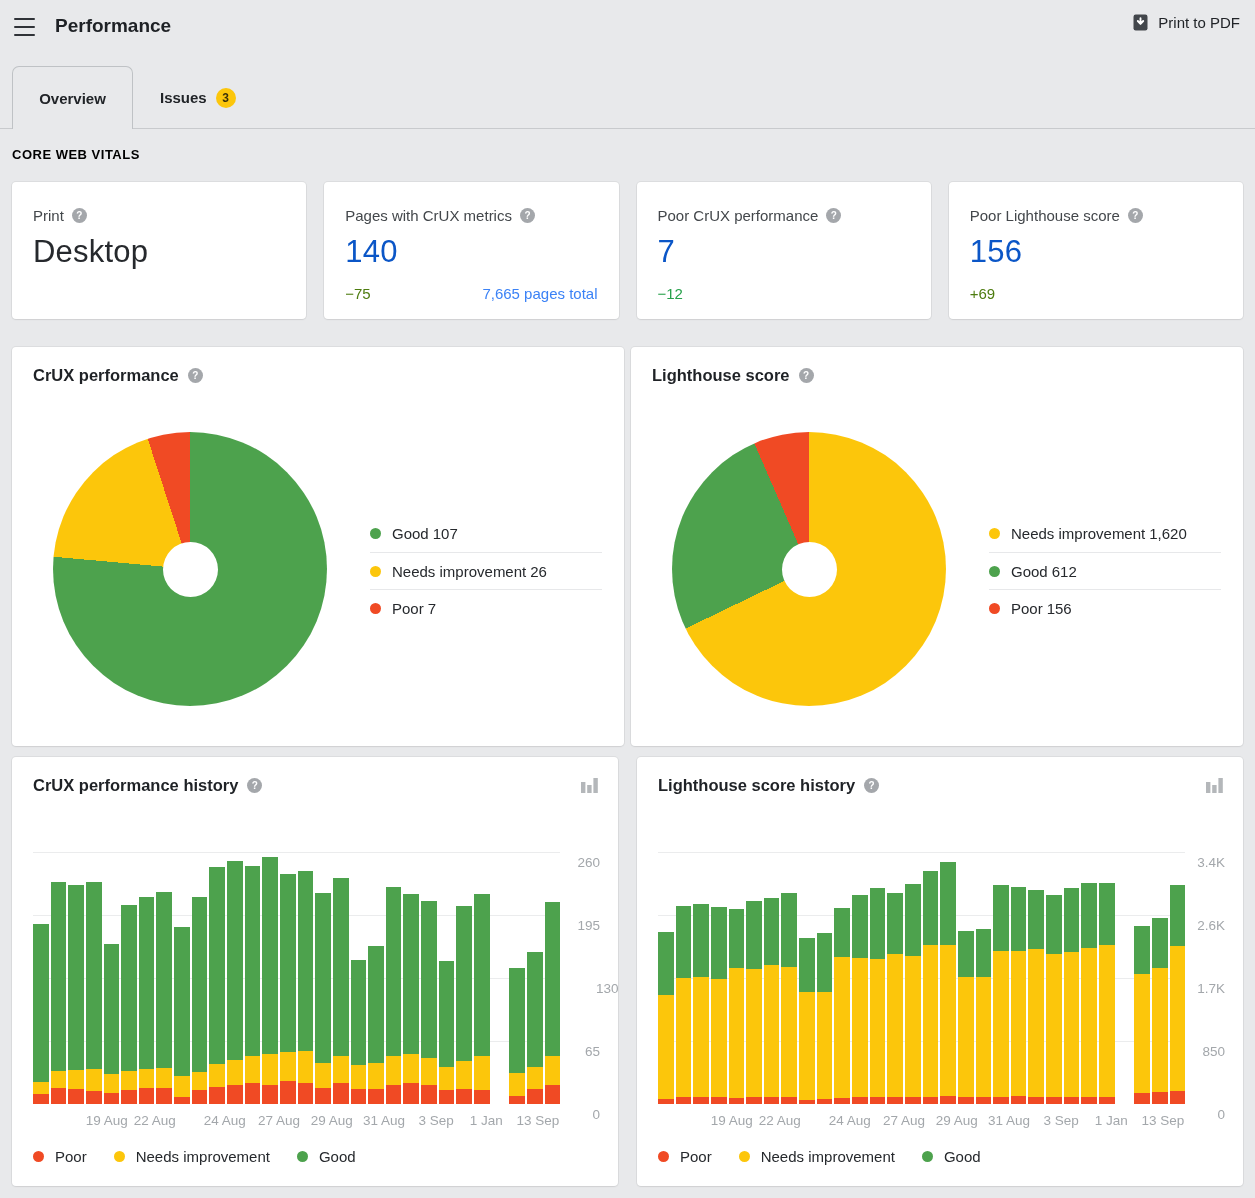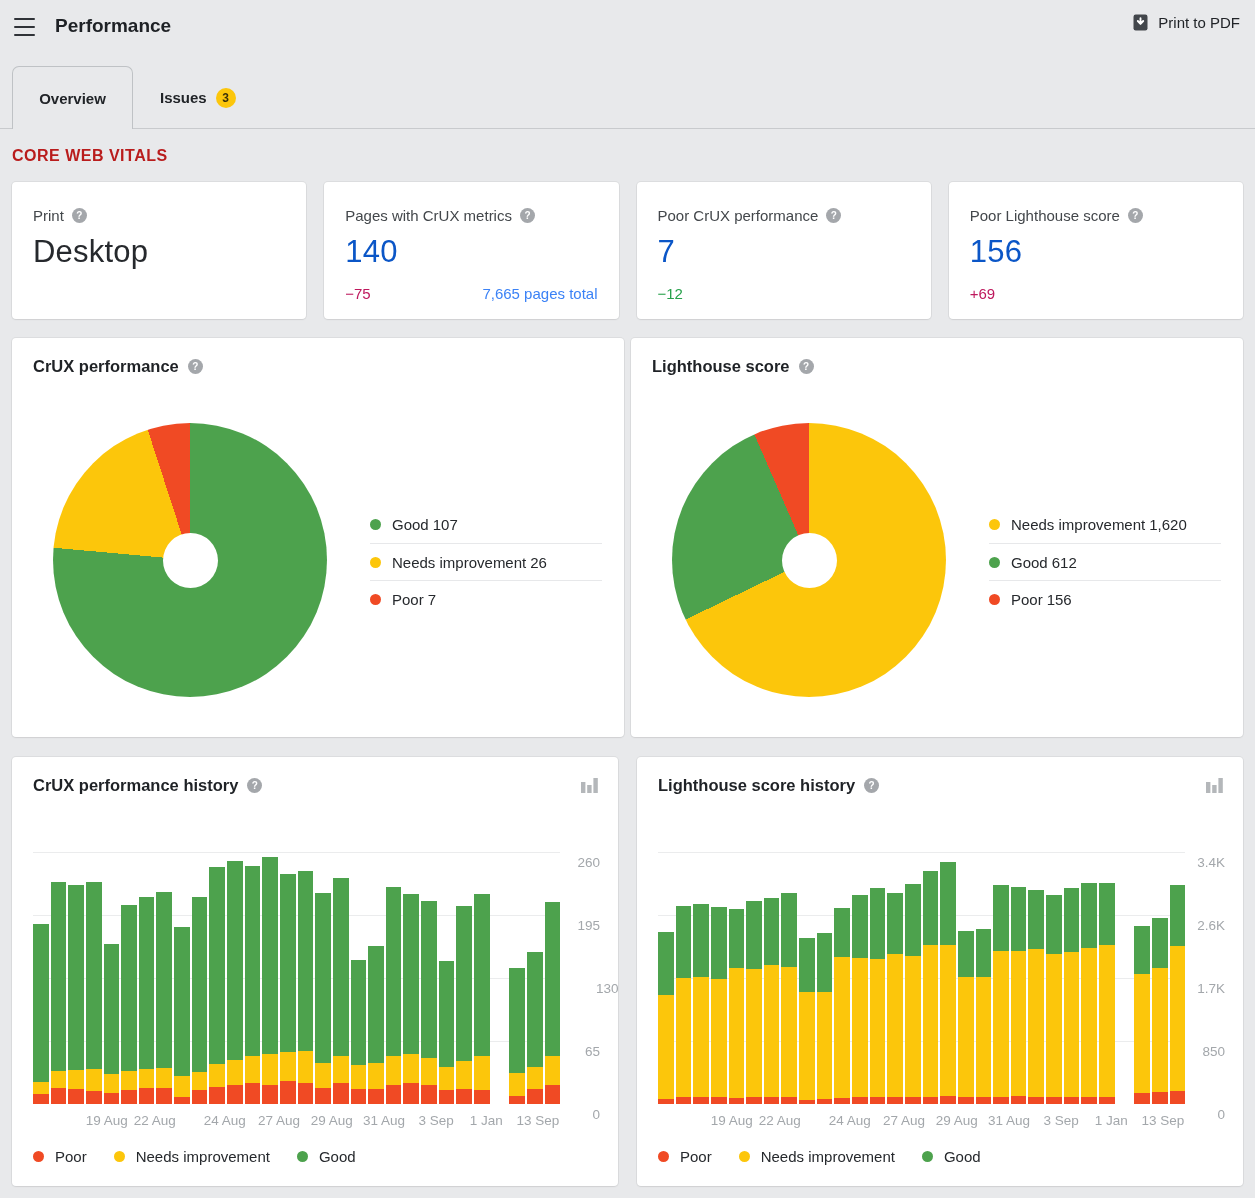--- a/index.html
+++ b/index.html
@@ -15,40 +15,40 @@
   .print-btn { position:absolute; right:15px; top:14px; display:flex; align-items:center; gap:9px; cursor:pointer; font-size:15px; color:#212428; }
 
   
   .tabs { position:absolute; top:66px; left:0; right:0; height:63px; }
   .tabs-line { position:absolute; left:0; right:0; bottom:0; height:1px; background:#c8cacd; }
   .tab { position:absolute; top:0; height:63px; display:flex; align-items:center; justify-content:center; font-size:15px; font-weight:700; color:#212428; cursor:pointer; }
   .tab.active { left:12px; width:121px; background:#e8e9eb; border:1px solid #bfc2c5; border-bottom:none; border-radius:7px 7px 0 0; z-index:2; }
   .tab.plain { left:133px; padding:0 27px; gap:9px; }
   .badge { width:20px; height:20px; border-radius:50%; background:#fcc60b; color:#39300a; font-size:12px; font-weight:700; display:flex; align-items:center; justify-content:center; }
 
-  .section-label { position:absolute; top:147px; left:12px; font-size:16px; font-weight:700; letter-spacing:.5px; color:#b91c1c; }
+  .section-label { position:absolute; top:147px; left:12px; font-size:13px; font-weight:700; letter-spacing:.5px; color:#000000; }
 
   
   .card { background:#fff; border-radius:4px; box-shadow:0 0 0 1px rgba(0,0,0,.05), 0 1px 2px rgba(0,0,0,.06); position:relative; }
   .help { width:15px; height:15px; border-radius:50%; background:#a4a7ab; color:#fff; font-size:10px; font-weight:700; display:inline-flex; align-items:center; justify-content:center; flex:none; cursor:pointer; }
   .card-title { position:absolute; left:21px; top:19px; display:flex; align-items:center; gap:9px; font-size:16.5px; font-weight:700; color:#1f2226; }
 
   
   .stats-row { position:absolute; top:182px; left:12px; right:12px; height:137px; display:grid; grid-template-columns:repeat(4,1fr); gap:18px; }
   .stat-card { padding:25px 21px; }
   .stat-label { display:flex; align-items:center; gap:8px; font-size:15px; color:#43474b; }
   .stat-value { margin-top:10px; font-size:31px; color:#0b56c7; letter-spacing:.2px; }
   .stat-value.dark { color:#26292d; }
   .stat-footer { position:absolute; left:21px; right:21px; bottom:17px; display:flex; justify-content:space-between; align-items:baseline; font-size:15px; }
-  .delta-bad { color:#be185d; }
+  .delta-bad { color:#4d7c0f; }
   .delta-good { color:#27a14b; }
   .stat-link { color:#3b82f6; cursor:pointer; }
 
   
-  .donut-row { position:absolute; top:338px; left:12px; right:12px; display:grid; grid-template-columns:1fr 1fr; gap:7px; }
+  .donut-row { position:absolute; top:347px; left:12px; right:12px; display:grid; grid-template-columns:1fr 1fr; gap:7px; }
   .donut-card { height:399px; }
   .donut { position:absolute; left:41px; top:85px; width:274px; height:274px; border-radius:50%; }
   .donut::after { content:""; position:absolute; left:50%; top:50%; width:55px; height:55px; margin:-27.5px 0 0 -27.5px; background:#fff; border-radius:50%; }
   .d-legend { position:absolute; left:358px; right:22px; top:168px; }
   .d-item { display:flex; align-items:center; height:37px; font-size:15px; color:#26292d; }
   .d-item + .d-item { border-top:1px solid #e7e8ea; }
   .dot { width:11px; height:11px; border-radius:50%; margin-right:11px; flex:none; }
   .d-val { margin-left:4px; }
 
   

